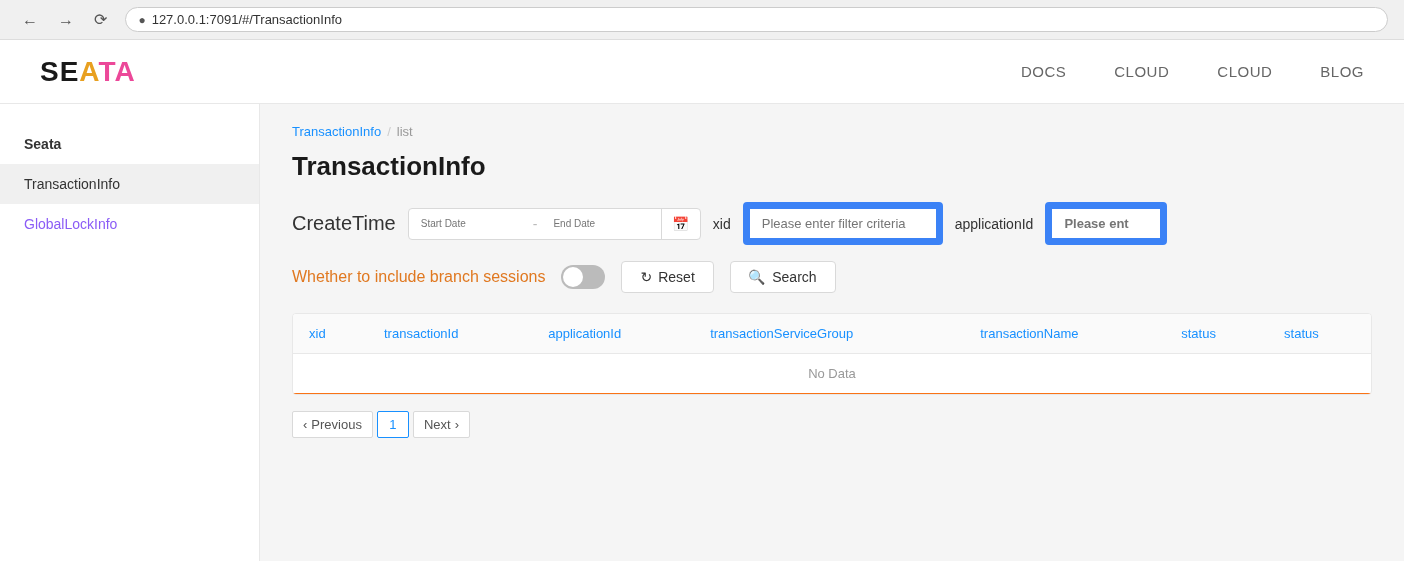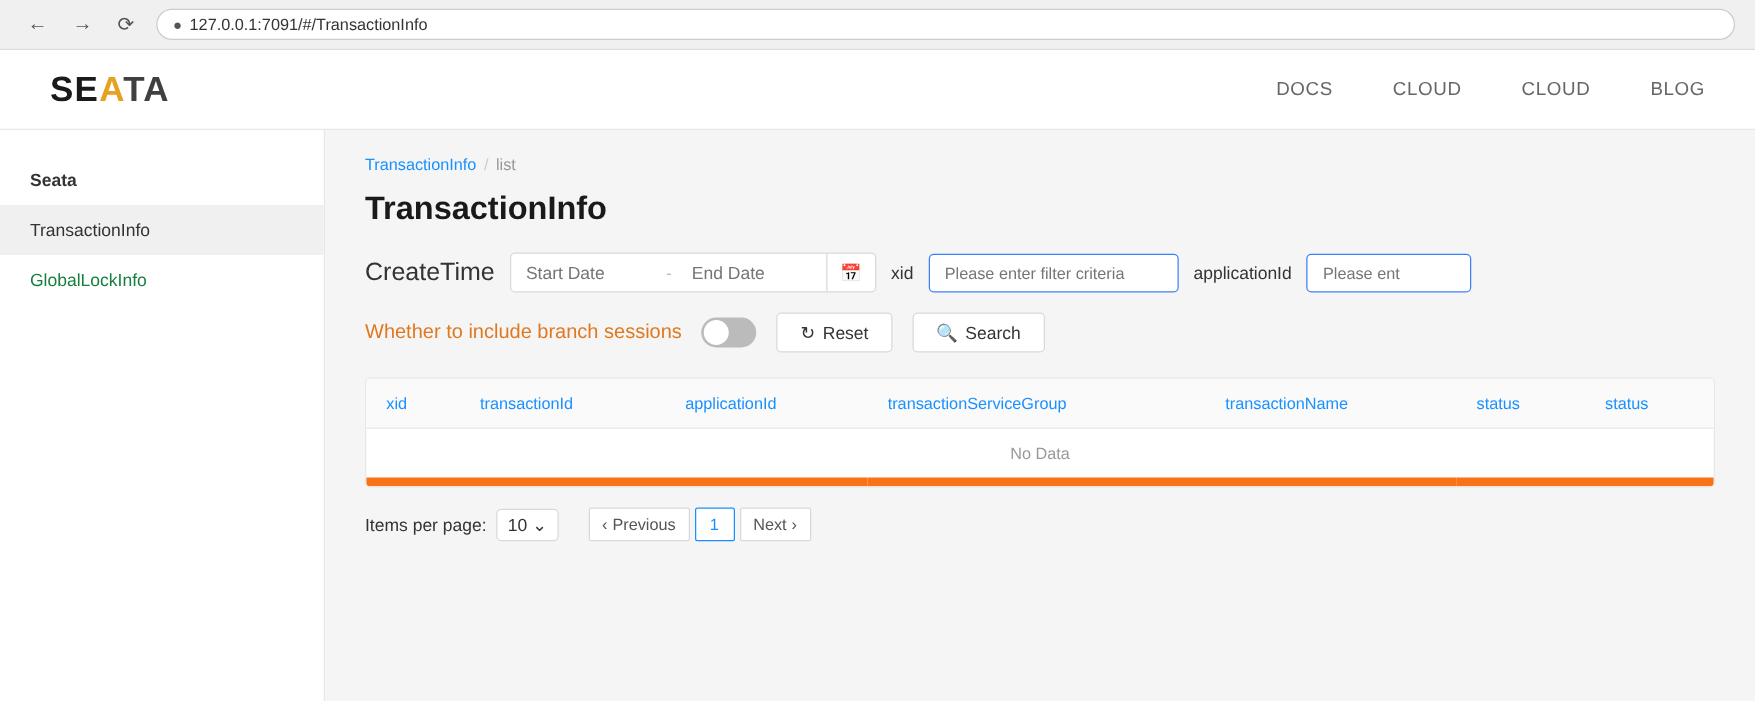--- a/index.html
+++ b/index.html
@@ -42,21 +42,21 @@
       height: 64px;
     }
     .logo {
       font-size: 28px;
       font-weight: 900;
       letter-spacing: 1px;
       margin-right: auto;
     }
     .logo span.se { color: #1a1a1a; }
     .logo span.a1 { color: #e8a020; }
-    .logo span.ta { color: #404040; }
+    .logo span.ta { color: #ec4899; }
     .nav-links { display: flex; gap: 48px; align-items: center; }
     .nav-link {
       color: #666;
       text-decoration: none;
       font-size: 15px;
       letter-spacing: 0.5px;
     }
 
     
     .app-layout { display: flex; min-height: calc(100vh - 104px); }
@@ -78,21 +78,21 @@
     .sidebar-item.section-title {
       font-weight: 600;
       cursor: default;
       color: #333;
     }
     .sidebar-item.active {
       background: #f0f0f0;
       font-weight: 500;
     }
     .sidebar-item.link {
-      color: #15803d;
+      color: #8b5cf6;
       padding-left: 24px;
     }
 
     
     .main-content {
       flex: 1;
       padding: 20px 32px;
       background: #f5f5f5;
       overflow: auto;
     }
@@ -132,31 +132,31 @@
       align-items: center;
       border: 1px solid #d9d9d9;
       border-radius: 4px;
       background: white;
       overflow: hidden;
     }
     .date-input {
       border: none;
       outline: none;
       padding: 7px 12px;
-      font-size: 14px;
+      font-size: 10px;
       color: #bbb;
       background: transparent;
       width: 120px;
     }
     .date-sep { color: #bbb; padding: 0 4px; }
     .date-icon { padding: 7px 10px; color: #666; border-left: 1px solid #d9d9d9; cursor: pointer; }
 
     .xid-label { color: #333; font-size: 14px; white-space: nowrap; }
     .filter-input {
-      border: 1px solid #3b82f6;
+      border: 7px solid #3b82f6;
       border-radius: 4px;
       padding: 7px 12px;
       font-size: 13px;
       color: #7f1d1d;
       outline: none;
       width: 200px;
       background: white;
     }
 
     
@@ -224,21 +224,21 @@
     .data-table th {
       padding: 12px 16px;
       text-align: left;
       font-weight: 500;
       color: #1890ff;
       font-size: 13px;
       white-space: nowrap;
     }
     .data-table td {
       padding: 12px 16px;
-      border-bottom: 7px solid #f97316;
+      border-bottom: 1px solid #f97316;
       font-size: 13px;
     }
     .no-data {
       text-align: center;
       color: #999;
       padding: 40px;
       font-size: 14px;
     }
 
     
@@ -339,21 +339,21 @@
       <span class="filter-label">CreateTime</span>
       <div class="date-range">
         <input class="date-input" type="text" placeholder="Start Date" style="">
         <span class="date-sep">-</span>
         <input class="date-input" type="text" placeholder="End Date" style="">
         <span class="date-icon">📅</span>
       </div>
       <span class="xid-label">xid</span>
       <input class="filter-input" type="text" placeholder="Please enter filter criteria" style="">
       <span class="xid-label">applicationId</span>
-      <input class="filter-input" type="text" style="width: 132px;" placeholder="Please ent">
+      <input class="filter-input" type="text" style="width: 122px; font-weight: bold;" placeholder="Please ent">
     </div>
 
     <div class="filter-row2">
       <span class="branch-label">Whether to include branch sessions</span>
       <div class="toggle-switch"></div>
       <button class="btn">
         <span class="btn-icon">↻</span>
         <span>Reset</span>
       </button>
       <button class="btn">
@@ -377,27 +377,20 @@
         </thead>
         <tbody>
           <tr>
             <td colspan="7" class="no-data">No Data</td>
           </tr>
         </tbody>
       </table>
     </div>
 
     <div class="pagination">
-      <div class="items-per-page">
-        <span class="items-per-page-label">Items per page:</span>
-        <div class="per-page-select">
-          <span>10</span>
-          <span>⌄</span>
-        </div>
-      </div>
       <div class="page-nav">
         <button class="page-btn">
           <span>‹</span>
           <span>Previous</span>
         </button>
         <div class="page-number">1</div>
         <button class="page-btn">
           <span>Next</span>
           <span>›</span>
         </button>

